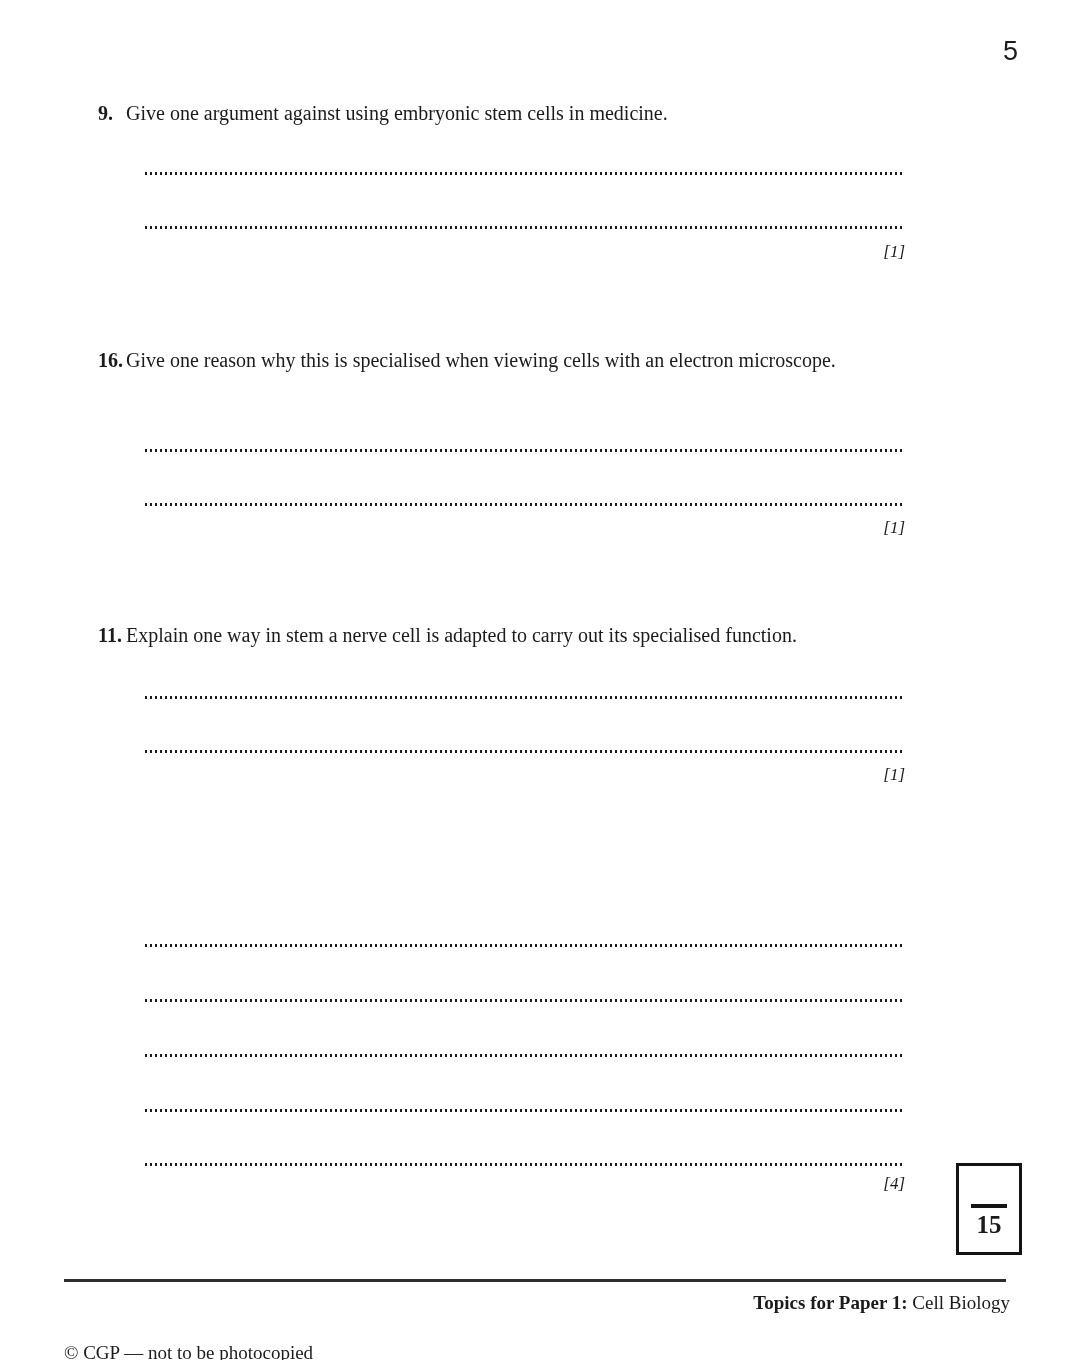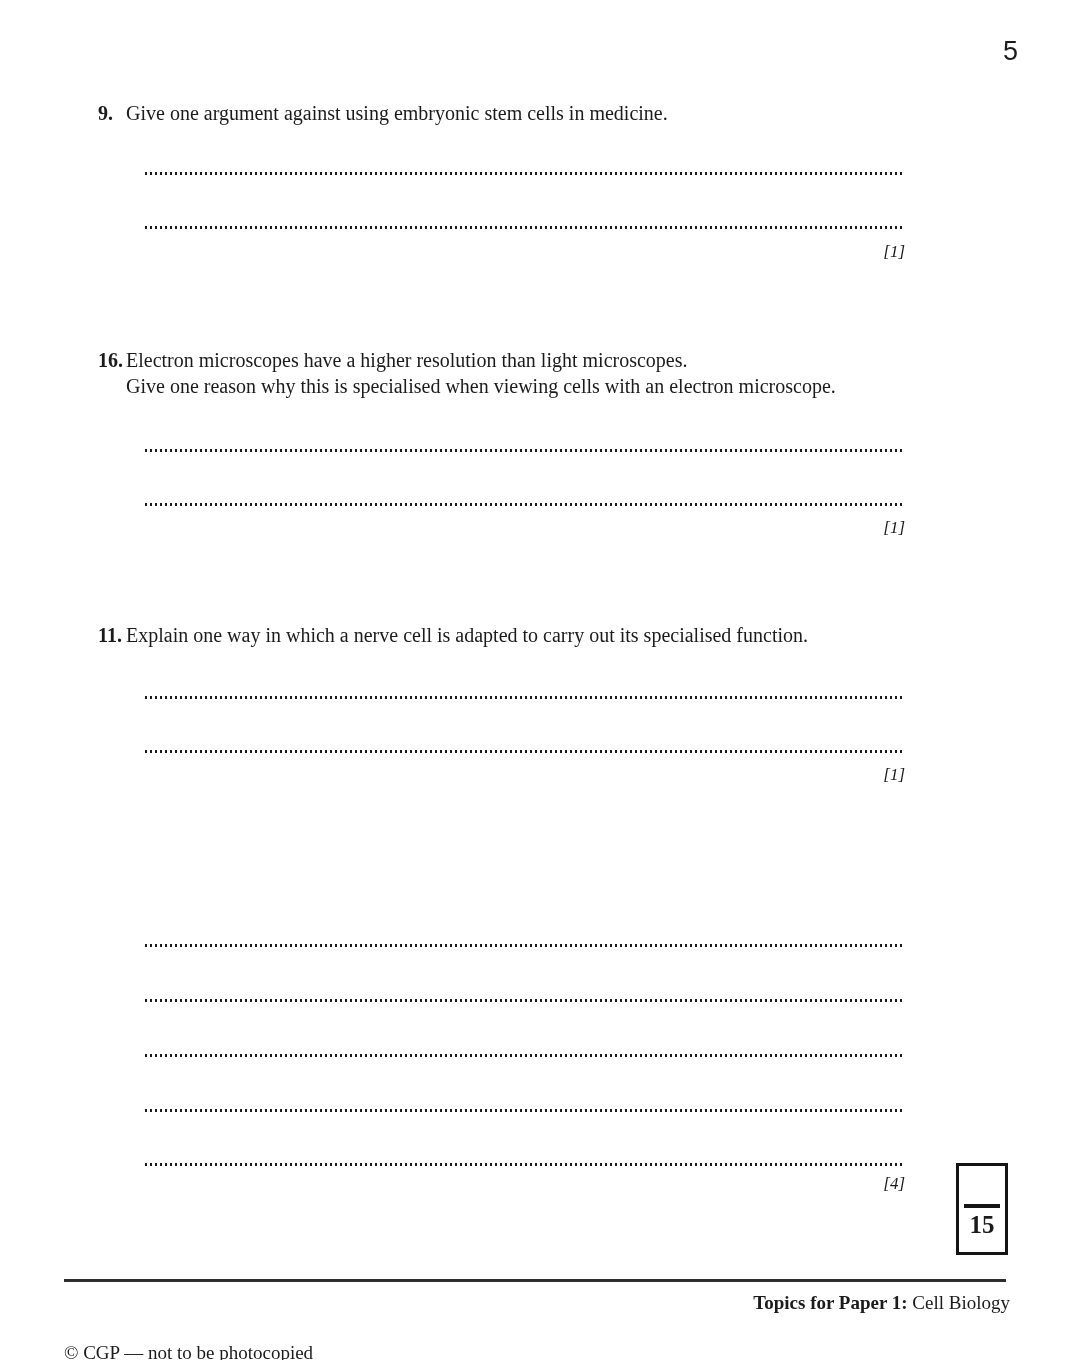--- a/index.html
+++ b/index.html
@@ -55,21 +55,21 @@
     position: absolute;
     right: 161px;
     font-style: italic;
     font-size: 17px;
     color: #1b1b1b;
   }
   .score-box {
     position: absolute;
     left: 956px;
     top: 1163px;
-    width: 52px;
+    width: 66px;
     height: 92px;
     border: 3px solid #141414;
     box-sizing: border-box;
     text-align: center;
   }
   .score-box .score-line {
     width: 36px;
     height: 4px;
     background: #141414;
     margin: 38px auto 4px auto;
@@ -116,32 +116,31 @@
       <div>Give one argument against using embryonic stem cells in medicine.</div>
     </div>
   </div>
   <div class="answer-line" style="top:172px;"></div>
   <div class="answer-line" style="top:226px;"></div>
   <div class="marks" style="top:242px;">[1]</div>
 
   <div class="q-row" style="top:347px;">
     <span class="q-num">16.</span>
     <div class="q-text">
-      <div>Electron microscopes have a higher resolution than light microscopes.</div>
       <div>Give one reason why this is specialised when viewing cells with an electron microscope.</div>
     </div>
   </div>
   <div class="answer-line" style="top:449px;"></div>
   <div class="answer-line" style="top:503px;"></div>
   <div class="marks" style="top:518px;">[1]</div>
 
   <div class="q-row" style="top:622px;">
     <span class="q-num">11.</span>
     <div class="q-text">
-      <div>Explain one way in which a nerve cell is adapted to carry out its specialised function.</div>
+      <div>Explain one way in stem a nerve cell is adapted to carry out its specialised function.</div>
     </div>
   </div>
   <div class="answer-line" style="top:696px;"></div>
   <div class="answer-line" style="top:750px;"></div>
   <div class="marks" style="top:765px;">[1]</div>
 
   <div class="answer-line" style="top:944px;"></div>
   <div class="answer-line" style="top:999px;"></div>
   <div class="answer-line" style="top:1054px;"></div>
   <div class="answer-line" style="top:1109px;"></div>

